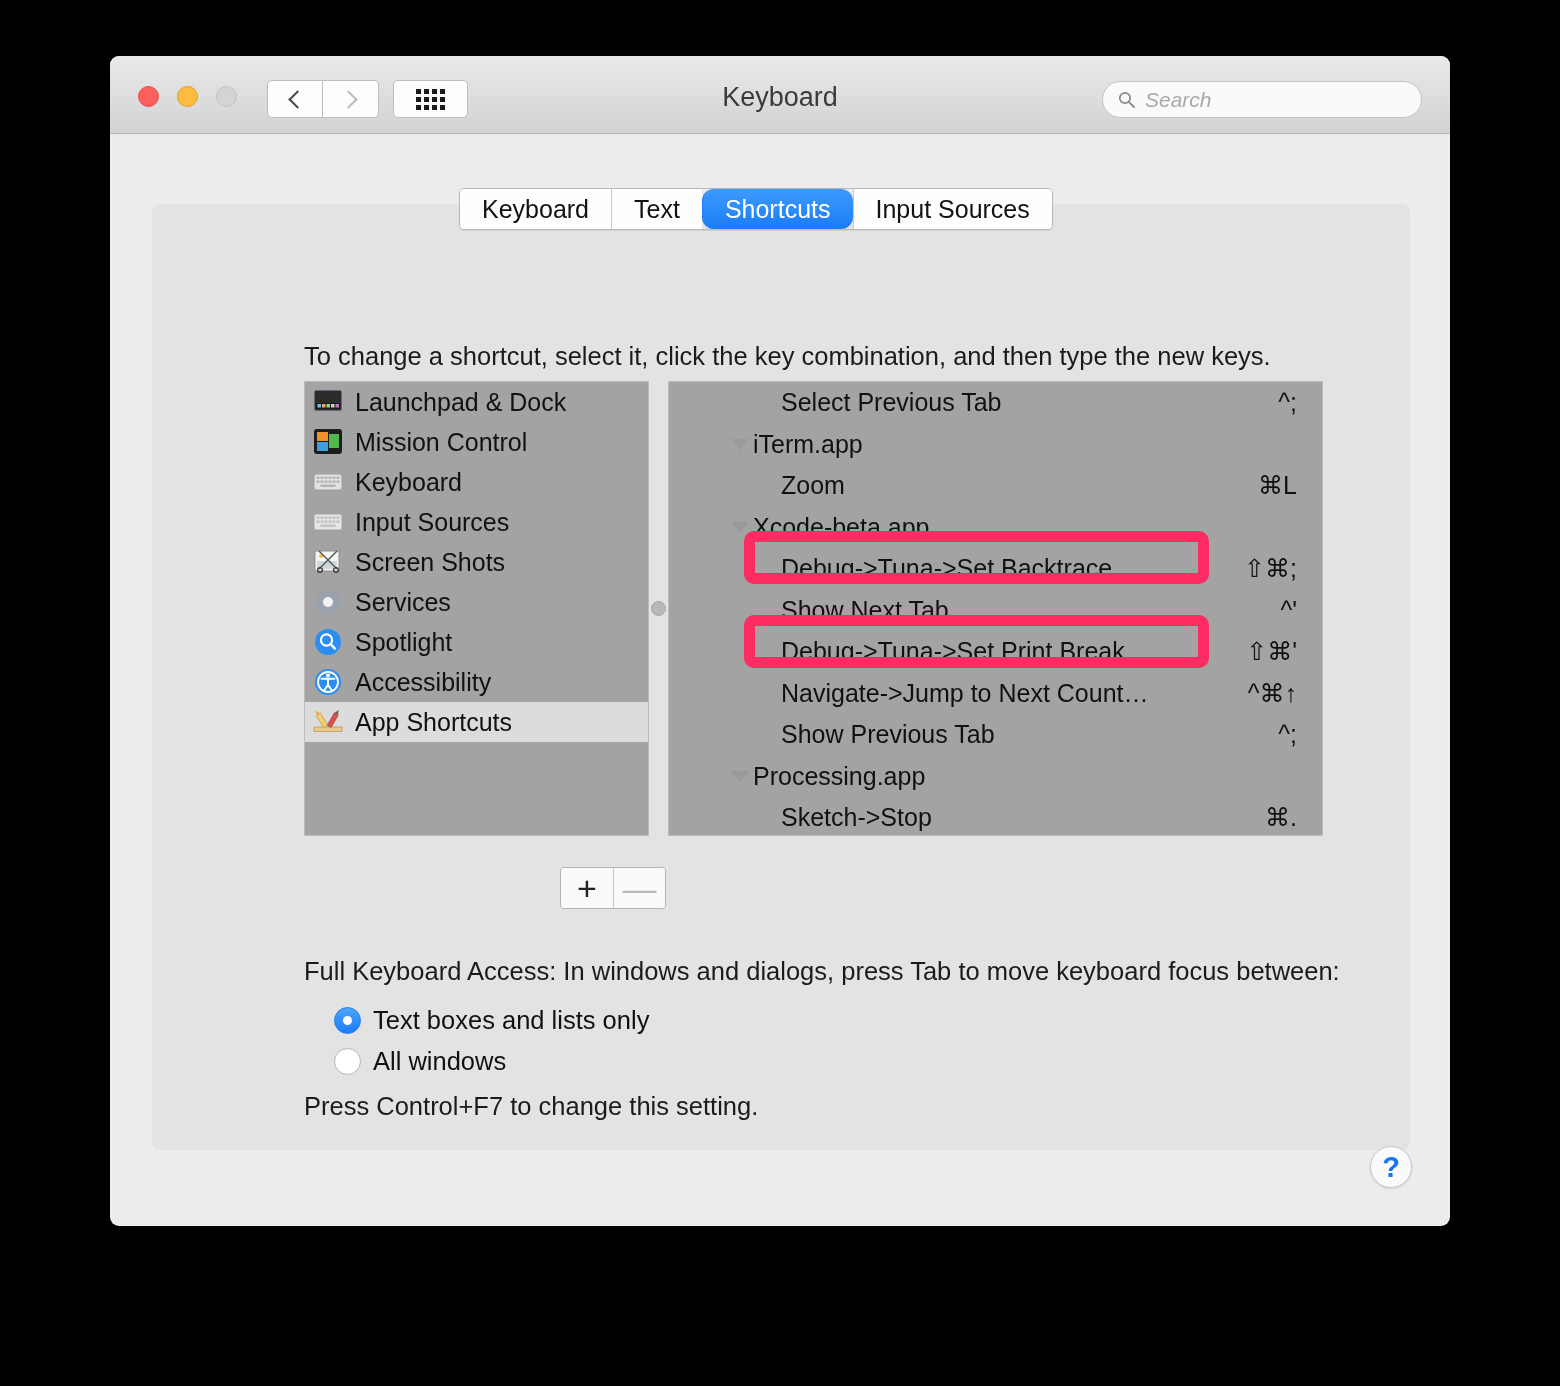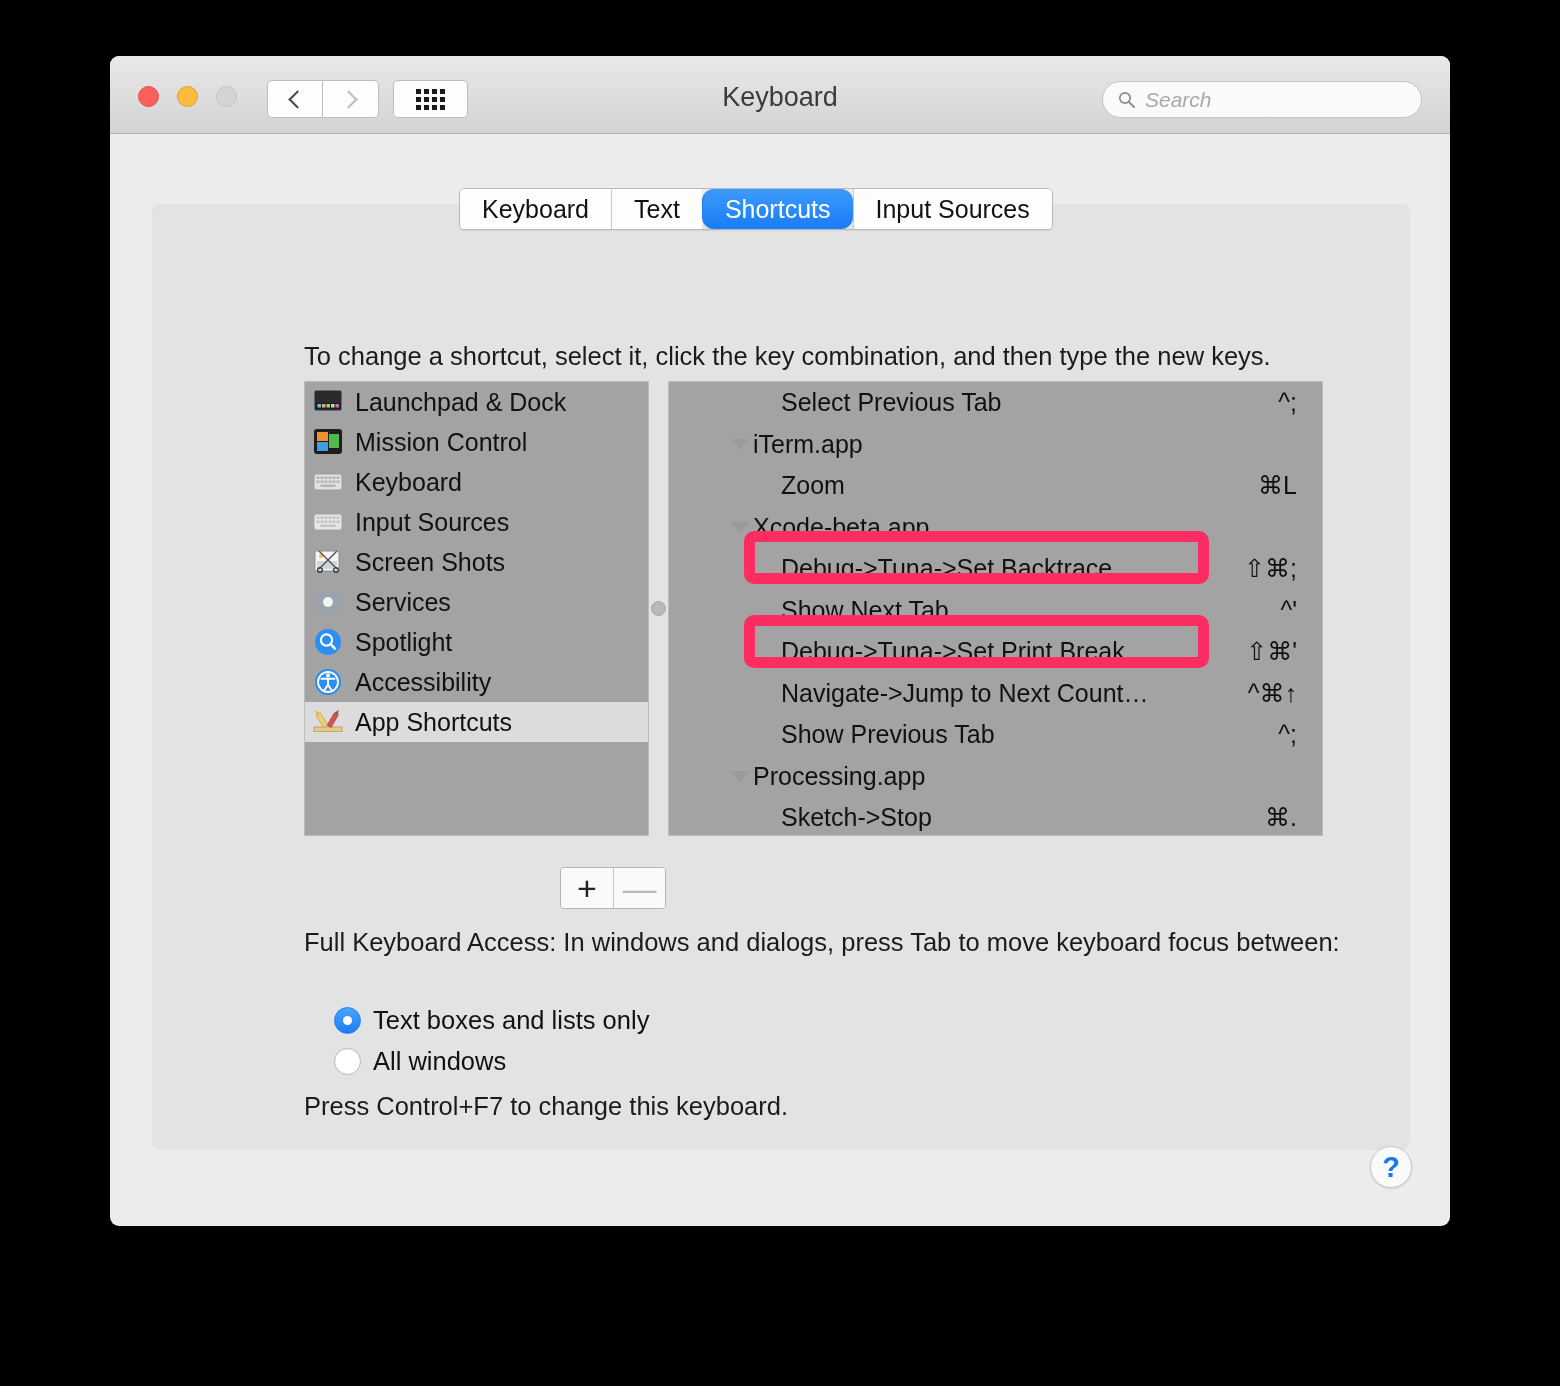--- a/index.html
+++ b/index.html
@@ -166,21 +166,21 @@
     border: 1px solid #b3b3b3; border-radius: 4px; overflow: hidden;
   }
   .pmbtn {
     width: 52px; background: #fafafa;
     display: flex; align-items: center; justify-content: center;
     font-size: 34px; line-height: 1; color: #222;
   }
   .pmbtn.disabled { color: #bbb; border-left: 1px solid #c6c6c6; }
 
   
-  .fka { position: absolute; left: 152px; top: 724px; font-size: 25.5px; color: #1b1b1b; white-space: nowrap; }
+  .fka { position: absolute; left: 152px; top: 753px; font-size: 25.5px; color: #1b1b1b; white-space: nowrap; }
   .radios { position: absolute; left: 182px; top: 796px; }
   .radio-row { display: flex; align-items: center; height: 41px; font-size: 25.5px; color: #111; }
   .radio {
     width: 27px; height: 27px; border-radius: 50%;
     margin-right: 12px; flex: none;
     background: #fff; border: 1px solid #b5b5b5;
     display: flex; align-items: center; justify-content: center;
   }
   .radio.on { background: linear-gradient(to bottom,#4ba4fd,#1b7df6); border-color: #1b7df6; }
   .radio.on::after { content: ""; width: 9px; height: 9px; border-radius: 50%; background: #fff; }
@@ -491,17 +491,17 @@
       <div class="radio-row">
         <span class="radio on"></span>
         <span>Text boxes and lists only</span>
       </div>
       <div class="radio-row">
         <span class="radio"></span>
         <span>All windows</span>
       </div>
     </div>
 
-    <div class="pressnote">Press Control+F7 to change this keyboard.</div>
+    <div class="pressnote">Press Control+F7 to change this setting.</div>
   </div>
 
   <div class="helpbtn">?</div>
 </div>
 
 </body></html>

